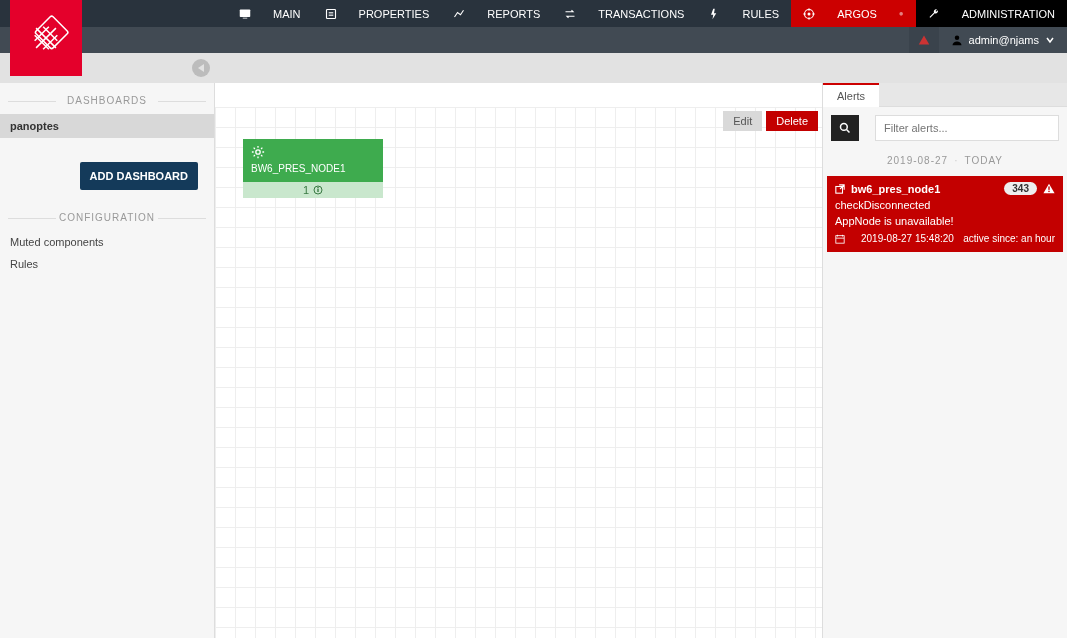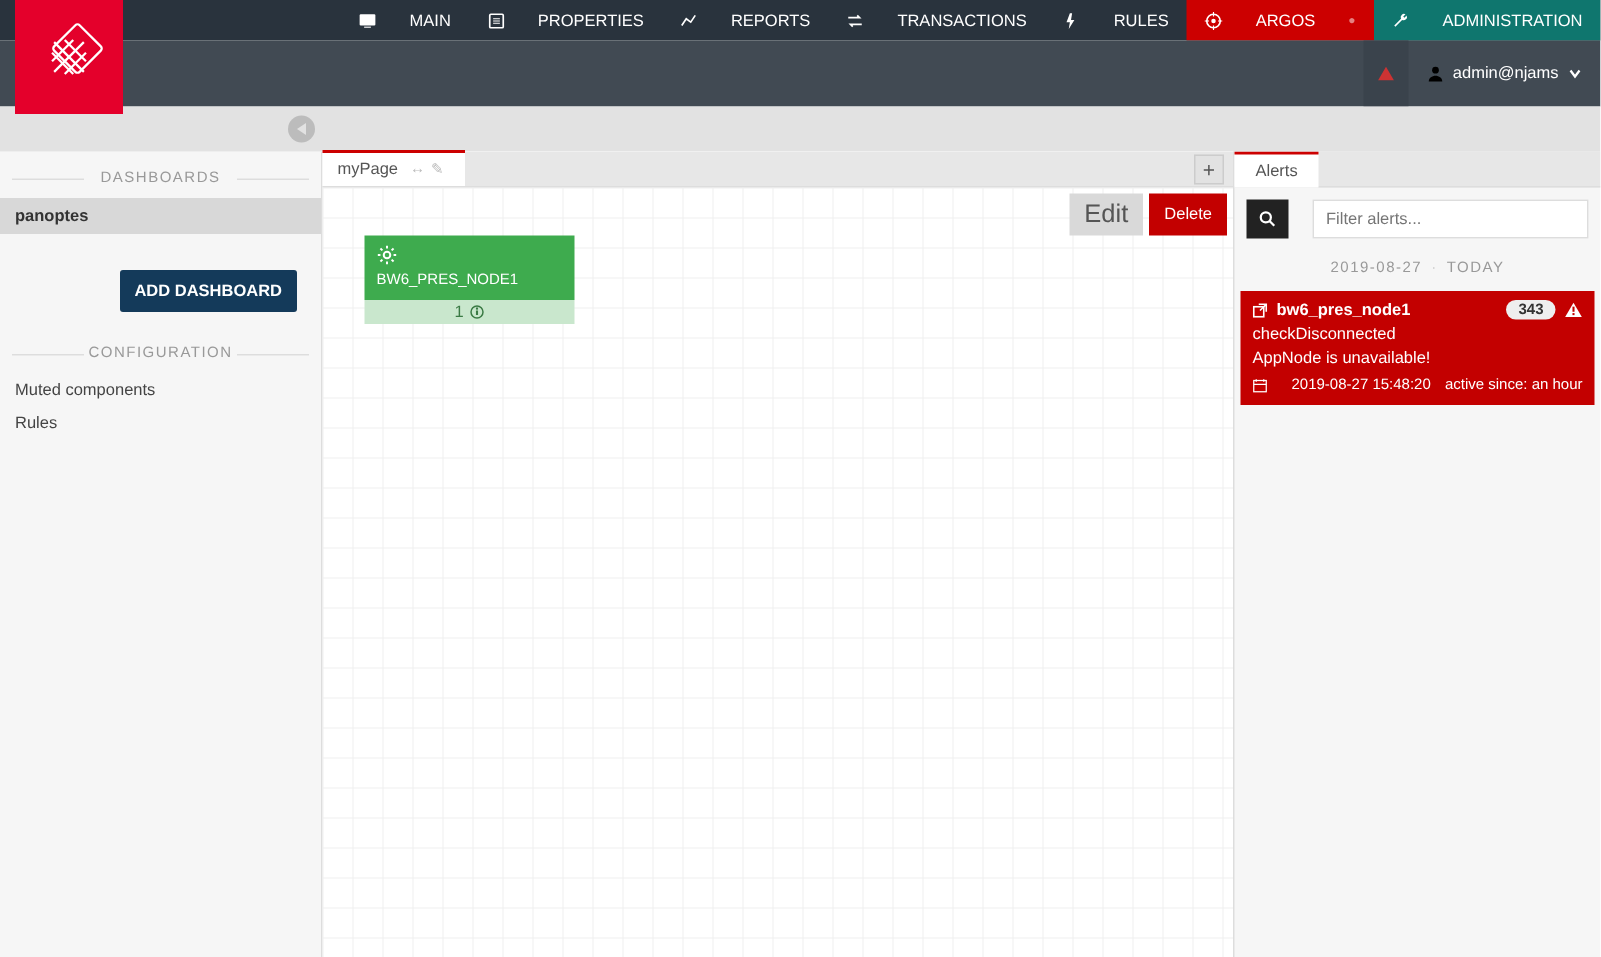--- a/index.html
+++ b/index.html
@@ -1,23 +1,23 @@
 <!DOCTYPE html>
 <html><head>
 <meta charset="utf-8">
 <style>
 * { margin:0; padding:0; box-sizing:border-box; font-family:Arial,Helvetica,sans-serif; }
 html,body { width:1067px; height:638px; overflow:hidden; background:#fff; }
 .topbar { height:27px; width:100%; background:#29333d; display:flex; justify-content:flex-end; align-items:stretch; }
 .nav-item { color:#fff; font-size:11px; display:flex; align-items:center; padding:0 12px; gap:22px; cursor:pointer; }
 .nav-item.active { background:#c00; }
-.nav-item.admin { background:#0f766e; }
+.nav-item.admin { background:#000000; }
 .nav-item svg { fill:#fff; }
 .badge-sup { font-size:8px; vertical-align:super; opacity:.5; }
-.subbar { position:relative; height:44px; width:100%; background:#414a53; display:flex; justify-content:flex-end; align-items:stretch; }
+.subbar { position:relative; height:26px; width:100%; background:#414a53; display:flex; justify-content:flex-end; align-items:stretch; }
 .sub-warn { width:30px; display:flex; align-items:center; justify-content:center; background:#3a434c; }
 .sub-warn svg { fill:#c33; }
 .sub-user { color:#fff; font-size:11px; display:flex; align-items:center; padding:0 12px; gap:6px; cursor:pointer; }
 .logo { position:absolute; z-index:10; top:0; left:10px; width:72px; height:76px; background:#e4002b; display:flex; align-items:center; justify-content:center; }
 .logo svg { width:48px; height:48px; }
 .thirdbar { height:30px; width:100%; background:#e2e2e2; display:flex; align-items:center; position:relative; }
 .back-btn { position:absolute; left:192px; width:18px; height:18px; border-radius:50%; background:#bcbcbc; display:flex; align-items:center; justify-content:center; cursor:pointer; }
 .back-btn::before { content:''; width:0; height:0; border-top:4px solid transparent;border-bottom:4px solid transparent;border-right:6px solid #e2e2e2; margin-right:1px;}
 .body-row { display:flex; width:100%; height:calc(100% - 27px - 26px - 30px); }
 .sidebar { width:214px; flex:none; background:#f6f6f6; padding-top:4px; font-size:11px; color:#555; }
@@ -29,21 +29,21 @@
 .add-dash-wrap { display:flex; justify-content:flex-end; padding:24px 16px 14px 0; }
 .add-dash { background:#143a5a; color:#fff; font-size:11px; font-weight:bold; padding:8px 10px; border:none; border-radius:2px; cursor:pointer; }
 .config-item { padding:5px 10px; cursor:pointer; color:#444; }
 .canvas-area { flex:1; position:relative; background:#fff; border-left:1px solid #ddd; }
 .tab-strip { height:24px; background:#e7e7e7; display:flex; align-items:flex-end; position:relative; border-bottom:1px solid #ddd; }
 .tab { height:24px; background:#fff; border-top:2px solid #c00; padding:0 14px 0 10px; font-size:11px; display:flex; align-items:center; gap:8px; color:#555; }
 .tab-tools { color:#bbb; font-size:10px; display:flex; gap:4px; }
 .tab-tools span { cursor:pointer; }
 .plus-tab { position:absolute; right:6px; top:2px; width:20px; height:20px; background:#e2e2e2; border:1px solid #ccc; display:flex; align-items:center; justify-content:center; font-size:14px; color:#555; cursor:pointer; }
 .edit-delete-row { position:absolute; right:4px; top:28px; display:flex; gap:4px; z-index:5; }
-.edit-btn { background:#d9d9d9; color:#555; font-size:17px; padding:4px 10px; border:none; cursor:pointer; }
+.edit-btn { background:#d9d9d9; color:#555; font-size:11px; padding:4px 10px; border:none; cursor:pointer; }
 .delete-btn { background:#c30000; color:#fff; font-size:11px; padding:4px 10px; border:none; cursor:pointer; }
 .grid { position:absolute; top:24px; left:0; right:0; bottom:0;
   background-image:
     linear-gradient(to right, #eee 1px, transparent 1px),
     linear-gradient(to bottom, #eee 1px, transparent 1px);
   background-size:20px 20px;
 }
 .widget { position:absolute; left:28px; top:32px; width:140px; }
 .widget-head { background:#3eab4e; color:#fff; font-size:10px; padding:6px 8px 8px 8px; }
 .widget-head .gear { display:block; margin-bottom:4px; }
@@ -169,30 +169,20 @@
     <div class="side-item active"><span>panoptes</span></div>
     <div class="add-dash-wrap">
       <button class="add-dash">ADD DASHBOARD</button>
     </div>
     <div class="side-title">CONFIGURATION</div>
     <div class="config-item"><span>Muted components</span></div>
     <div class="config-item"><span>Rules</span></div>
   </div>
 
   <div class="canvas-area">
-    <div class="tab-strip">
-      <div class="tab">
-        <span>myPage</span>
-        <span class="tab-tools">
-          <span>↔</span>
-          <span>✎</span>
-        </span>
-      </div>
-      <div class="plus-tab">+</div>
-    </div>
     <div class="edit-delete-row">
       <button class="edit-btn">Edit</button>
       <button class="delete-btn">Delete</button>
     </div>
     <div class="grid">
       <div class="widget">
         <div class="widget-head">
           <svg class="gear icon14" viewBox="0 0 16 16" fill="none" stroke="#fff" stroke-width="1.5">
               <circle cx="8" cy="8" r="2.5"></circle>
               <path d="M8 1v2M8 13v2M1 8h2M13 8h2M3 3l1.5 1.5M11.5 11.5L13 13M13 3l-1.5 1.5M4.5 11.5L3 13"></path>

